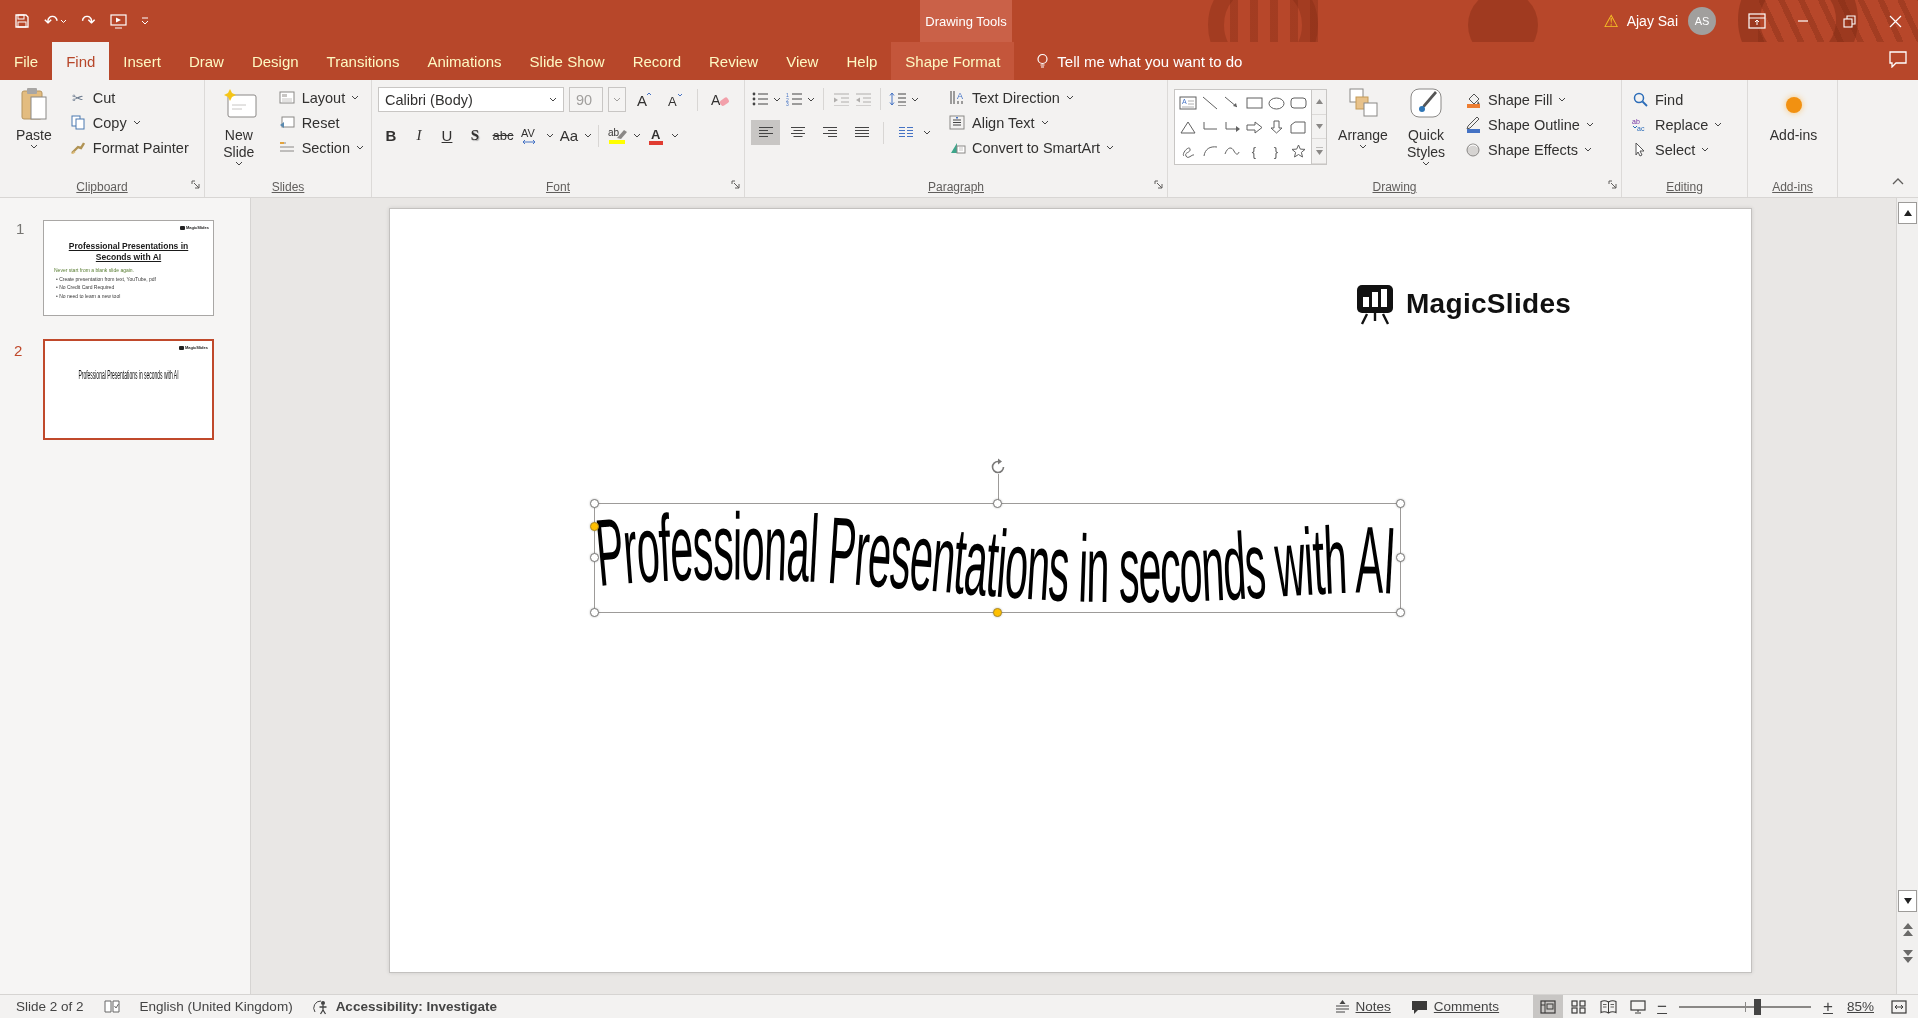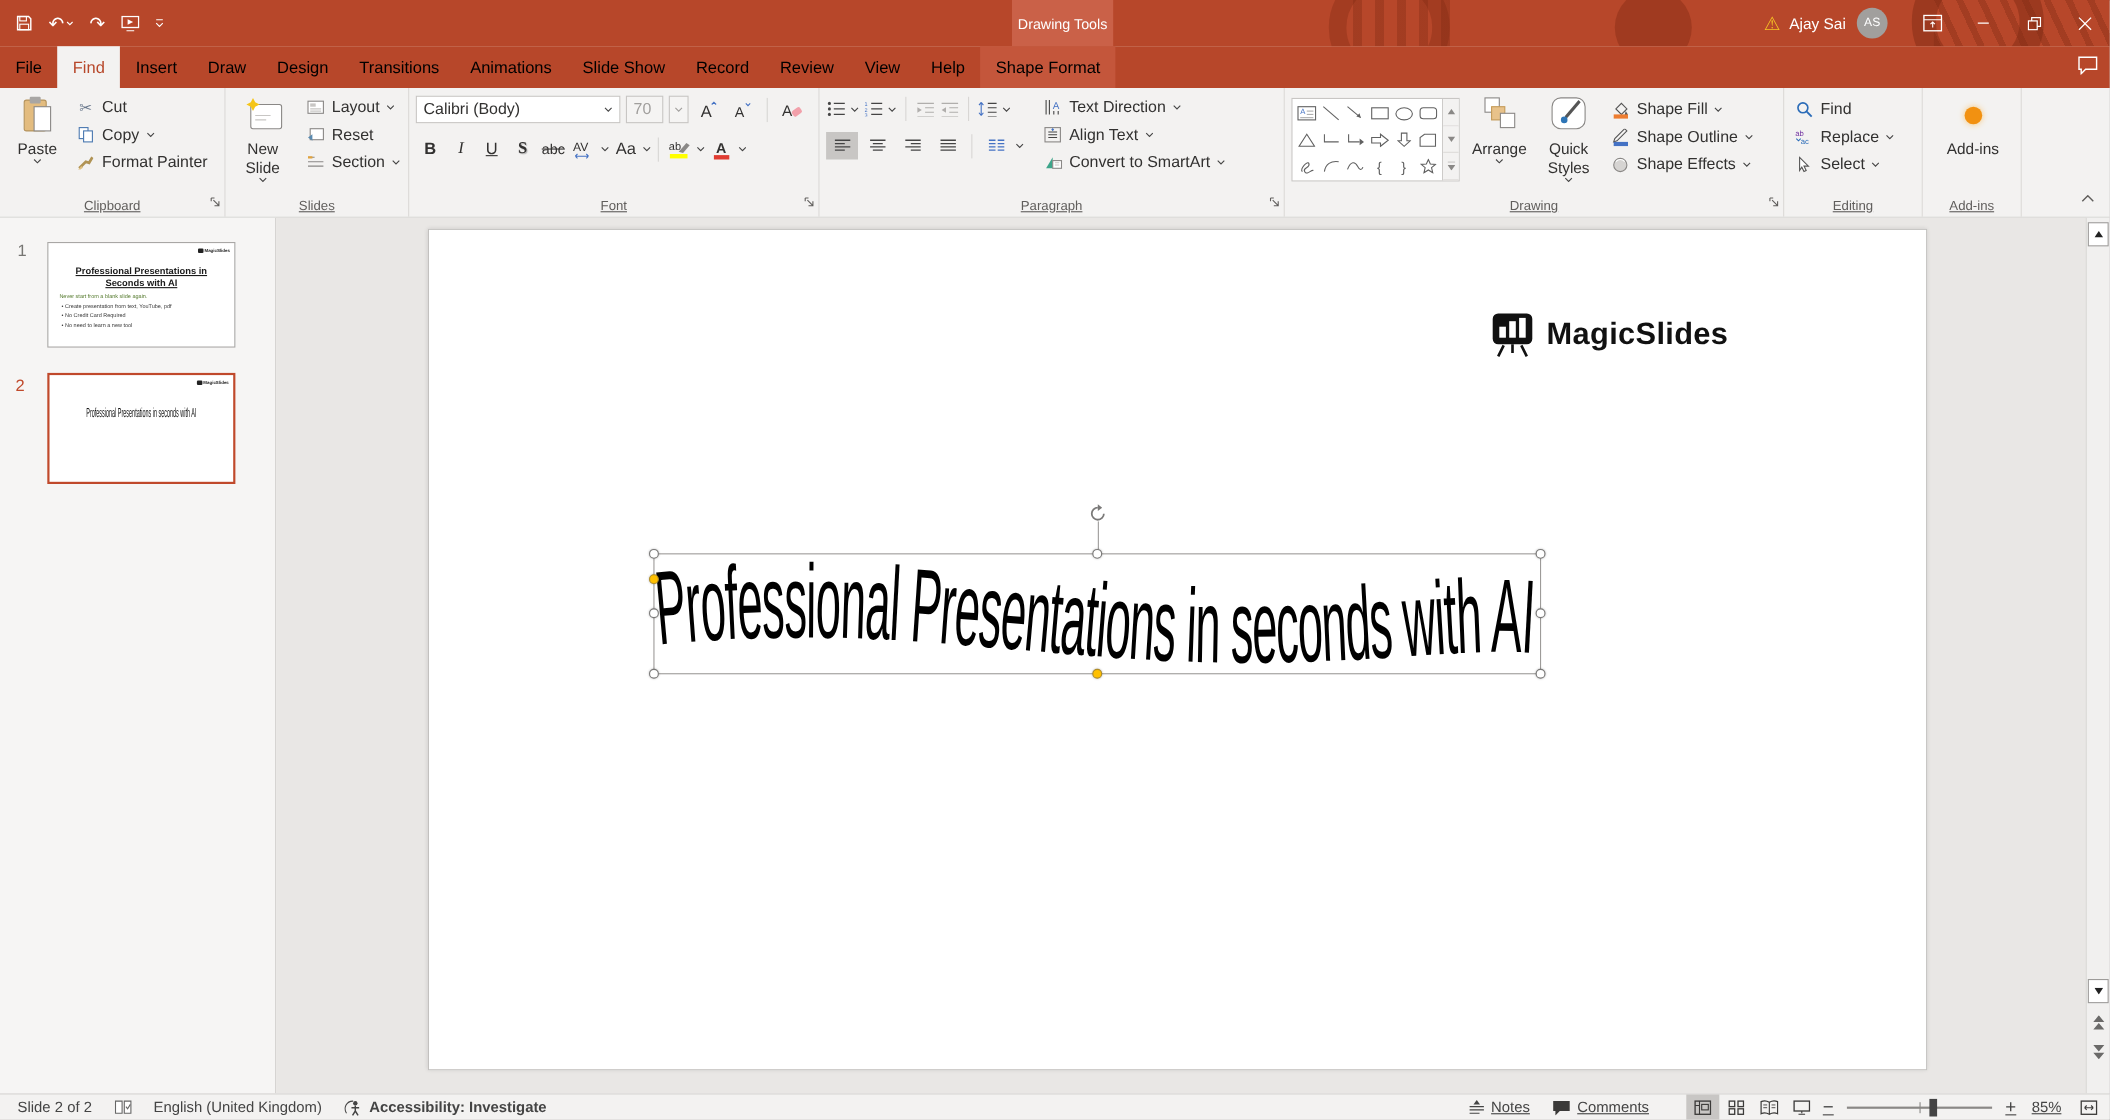--- a/index.html
+++ b/index.html
@@ -19,21 +19,21 @@
   .window-title { position:absolute; left:0; top:0; width:908px; height:42px; display:flex; align-items:center; justify-content:center; color:#fff; font-size:14.5px; }
   .context-header { position:absolute; left:920px; top:0; width:92px; height:42px; background:#ca6148; color:#fff; font-size:13px; display:flex; align-items:center; justify-content:center; }
   .tb-right { position:absolute; right:0; top:0; height:42px; display:flex; align-items:center; color:#fff; }
   .warning-glyph { color:#f7c325; font-size:17px; margin-right:8px; }
   .user-name { font-size:14px; margin-right:10px; }
   .avatar { width:28px; height:28px; border-radius:50%; background:#a19f9d; color:#fff; font-size:11px; display:flex; align-items:center; justify-content:center; margin-right:18px; }
   .win-btn { width:46px; height:42px; display:flex; align-items:center; justify-content:center; color:#fff; }
 
   
   .tabrow { position:absolute; left:0; top:42px; width:1918px; height:38px; background:#b7472a; display:flex; align-items:stretch; }
-  .tab { display:flex; align-items:center; padding:0 14px; color:#000000; font-size:15px; cursor:default; }
+  .tab { display:flex; align-items:center; padding:0 14px; color:#fef9c3; font-size:15px; cursor:default; }
   .tab.active { background:#f3f2f1; color:#b7472a; }
   .tab.contextual { background:#c4563b; }
   .tellme { display:flex; align-items:center; gap:8px; color:#fff; font-size:15px; padding:0 16px; margin-left:6px; }
   .feedback-bubble { position:absolute; right:10px; top:8px; }
 
   
   .ribbon { position:absolute; left:0; top:80px; width:1918px; height:118px; background:#f3f2f1; border-bottom:1px solid #d8d6d4; display:flex; }
   .rgroup { position:relative; height:100%; border-right:1px solid #dcdad8; padding:5px 4px 20px 6px; flex:0 0 auto; }
   .rgroup-label { position:absolute; left:0; bottom:3px; width:100%; text-align:center; font-size:12px; color:#605e5c;text-decoration:underline; }
   .launcher { position:absolute; right:3px; bottom:3px; color:#605e5c; }
@@ -169,20 +169,27 @@
     <div class="tab">Draw</div>
     <div class="tab">Design</div>
     <div class="tab">Transitions</div>
     <div class="tab">Animations</div>
     <div class="tab">Slide Show</div>
     <div class="tab">Record</div>
     <div class="tab">Review</div>
     <div class="tab">View</div>
     <div class="tab">Help</div>
     <div class="tab contextual">Shape Format</div>
+    <div class="tellme">
+      <svg width="13" height="16" viewBox="0 0 13 16">
+          <circle cx="6.5" cy="6" r="4.5" fill="none" stroke="#fff" stroke-width="1.2"></circle>
+          <path d="M4.5 12h4M5 14h3" stroke="#fff"></path>
+        </svg>
+      <span>Tell me what you want to do</span>
+    </div>
     <span class="feedback-bubble">
       <svg width="20" height="18" viewBox="0 0 20 18">
           <path d="M2 2h16v11H8l-4 4v-4H2z" fill="none" stroke="#fff" stroke-width="1.3"></path>
         </svg>
     </span>
   </div>
 
   <div class="ribbon">
 
     <div class="rgroup" style="width:205px">
@@ -306,21 +313,21 @@
       <div class="row" style="gap:5px; margin-top:2px;">
         <div class="combo" style="width:186px">
           <span>Calibri (Body)</span>
           <span class="chev">
               <svg width="8" height="5" viewBox="0 0 8 5">
                 <path d="M1 1l3 3 3-3" stroke="#444" fill="none"></path>
               </svg>
             </span>
         </div>
         <div class="combo disabled" style="width:34px">
-          <span>70</span>
+          <span>90</span>
         </div>
         <div class="combo disabled" style="width:18px; justify-content:center">
           <span class="chev">
               <svg width="8" height="5" viewBox="0 0 8 5">
                 <path d="M1 1l3 3 3-3" stroke="#a19f9d" fill="none"></path>
               </svg>
             </span>
         </div>
         <div class="glyph-btn">
           <svg width="18" height="18" viewBox="0 0 18 18">

